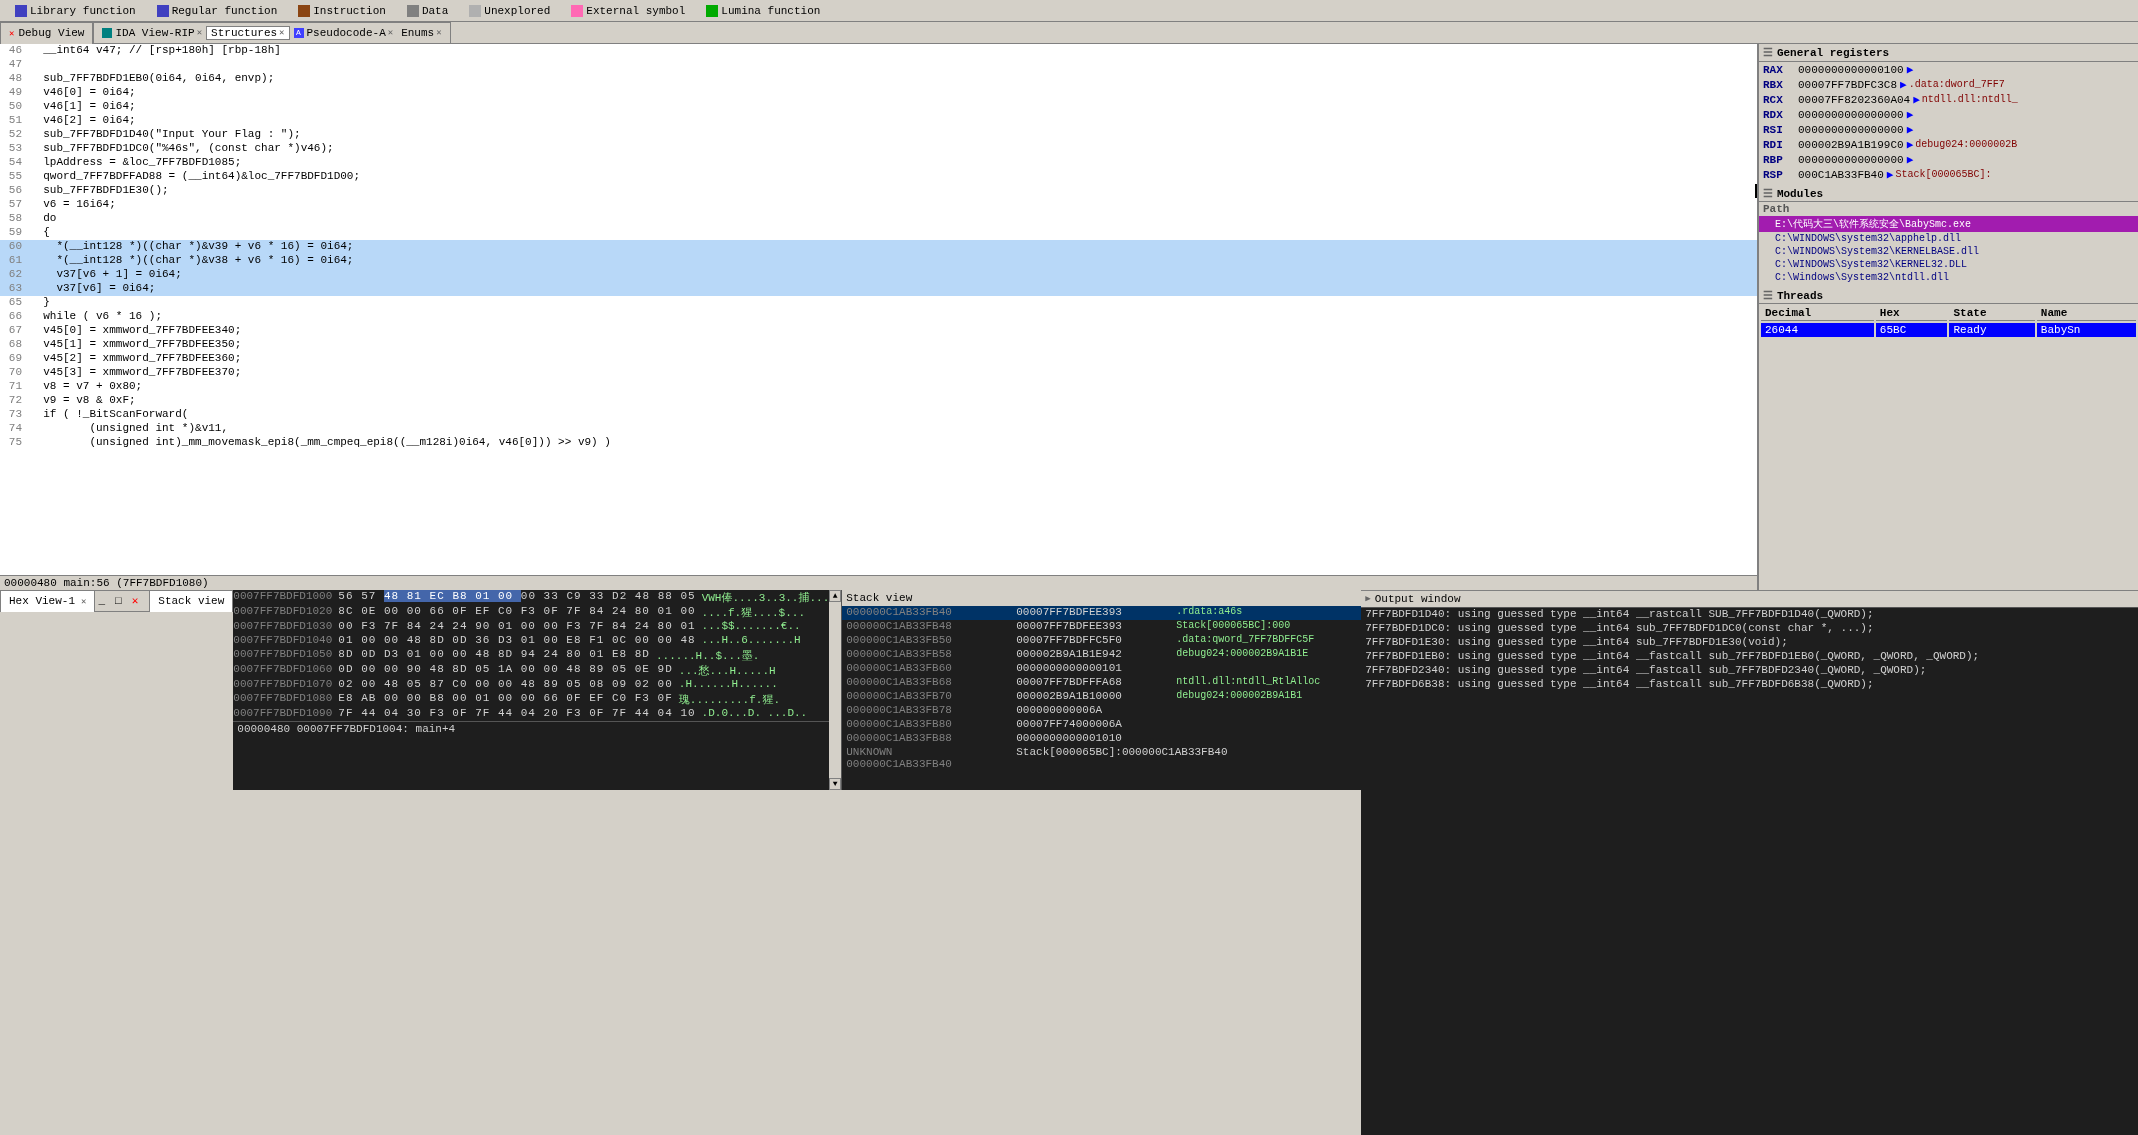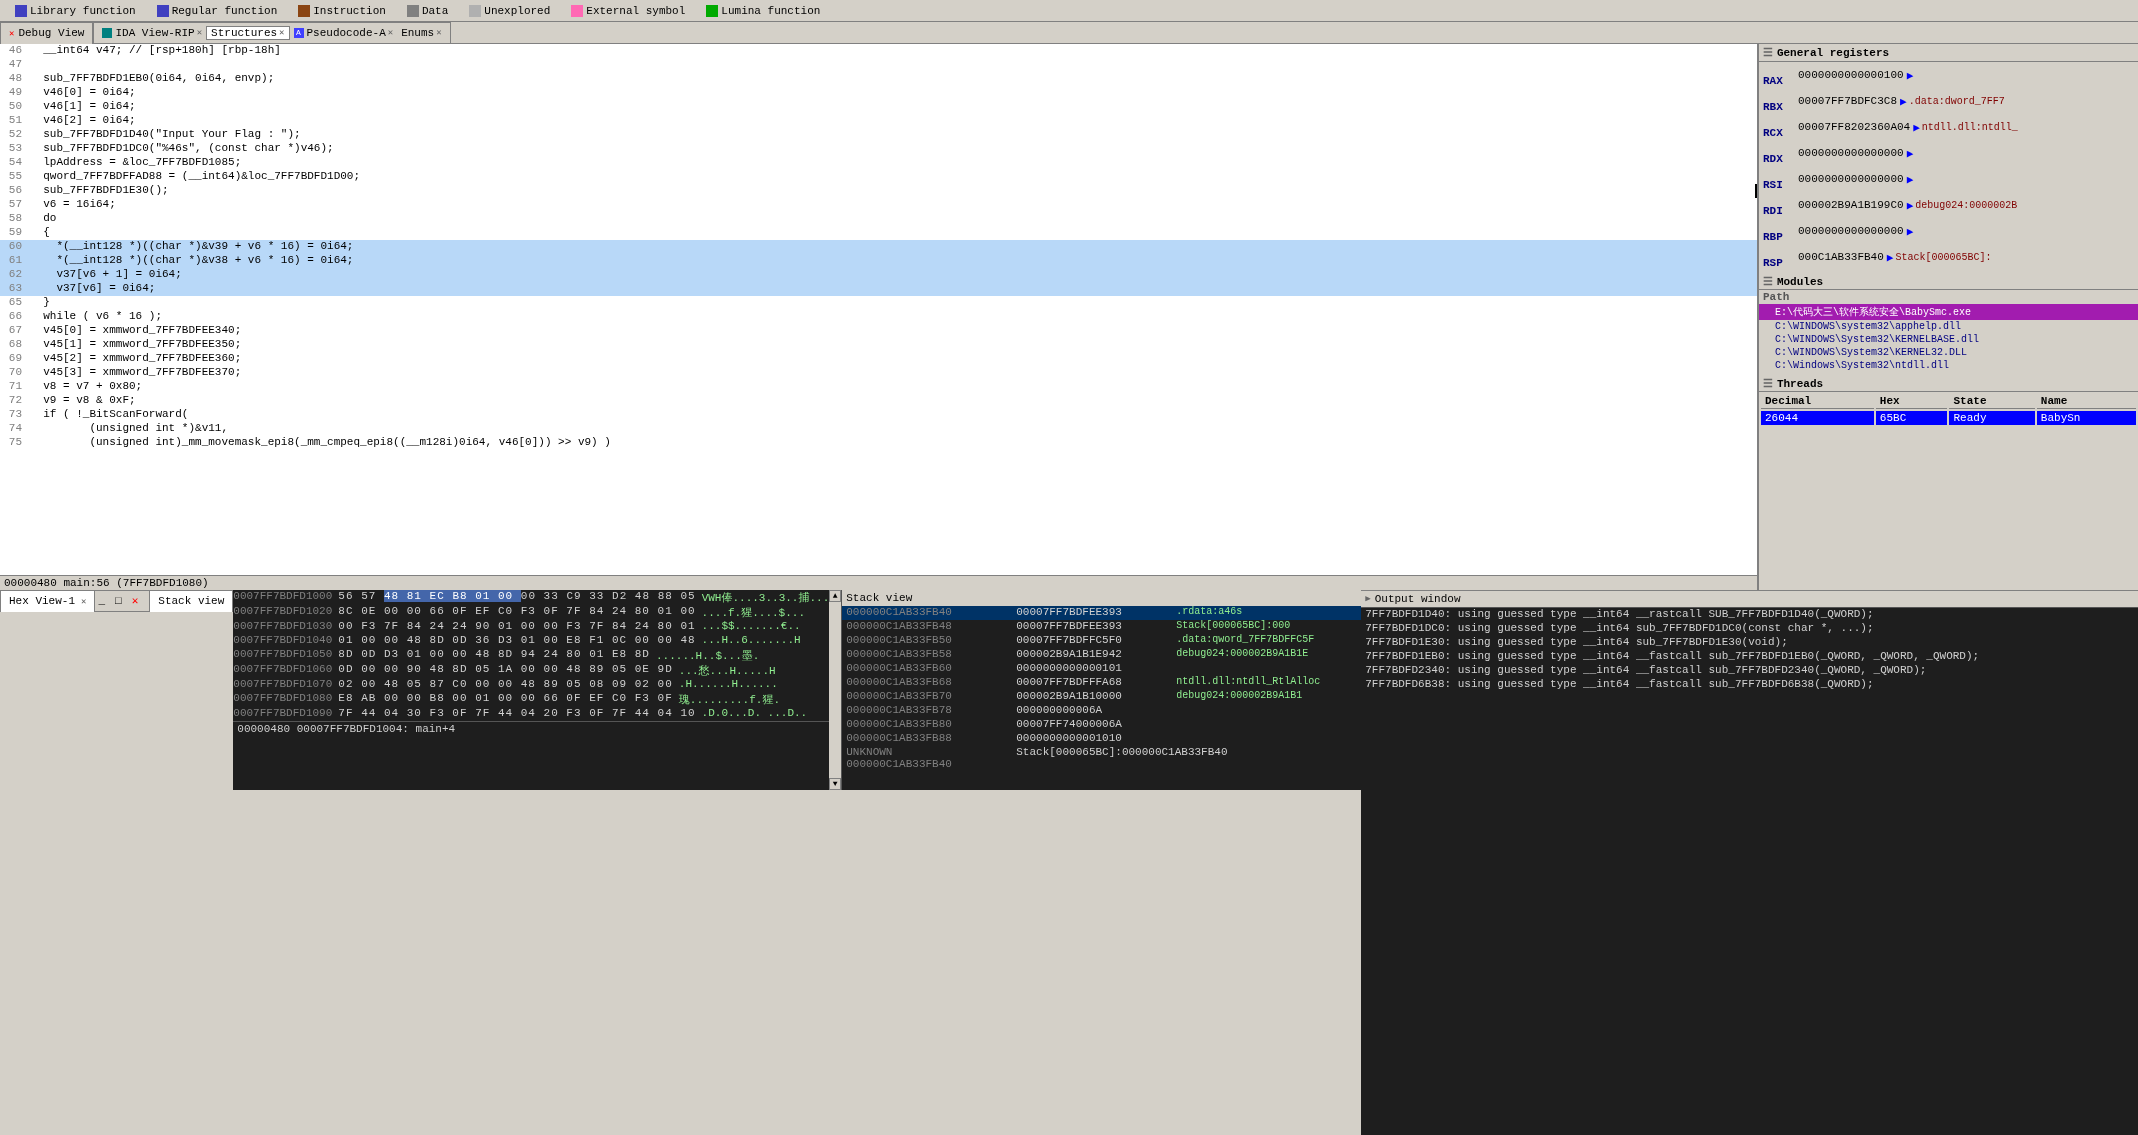--- a/index.html
+++ b/index.html
@@ -70,21 +70,21 @@
     #registers-header {
       background: #d4d0c8;
       padding: 2px 4px;
       font-weight: bold;
       border-bottom: 1px solid #808080;
       display: flex;
       align-items: center;
       gap: 4px;
     }
     .register-row { display: flex; align-items: center; padding: 1px 4px; }
-    .reg-name { width: 35px; color: #000080; font-weight: bold; margin-top: 12px; }
+    .reg-name { width: 35px; color: #000080; font-weight: bold; }
     .reg-value { color: #000000; font-family: 'Courier New', monospace; }
     .reg-ref-text { color: #800000; font-size: 10px; margin-left: 2px; }
 
     
     #modules-section { margin-top: 4px; }
     .section-header { background: #d4d0c8; padding: 1px 4px; font-weight: bold; border-bottom: 1px solid #808080; display: flex; align-items: center; gap: 4px; }
     .module-path { padding: 1px 16px; font-size: 10px; color: #000080; cursor: pointer; }
     .module-path.selected { background: #a21caf; color: white; }
 
     

